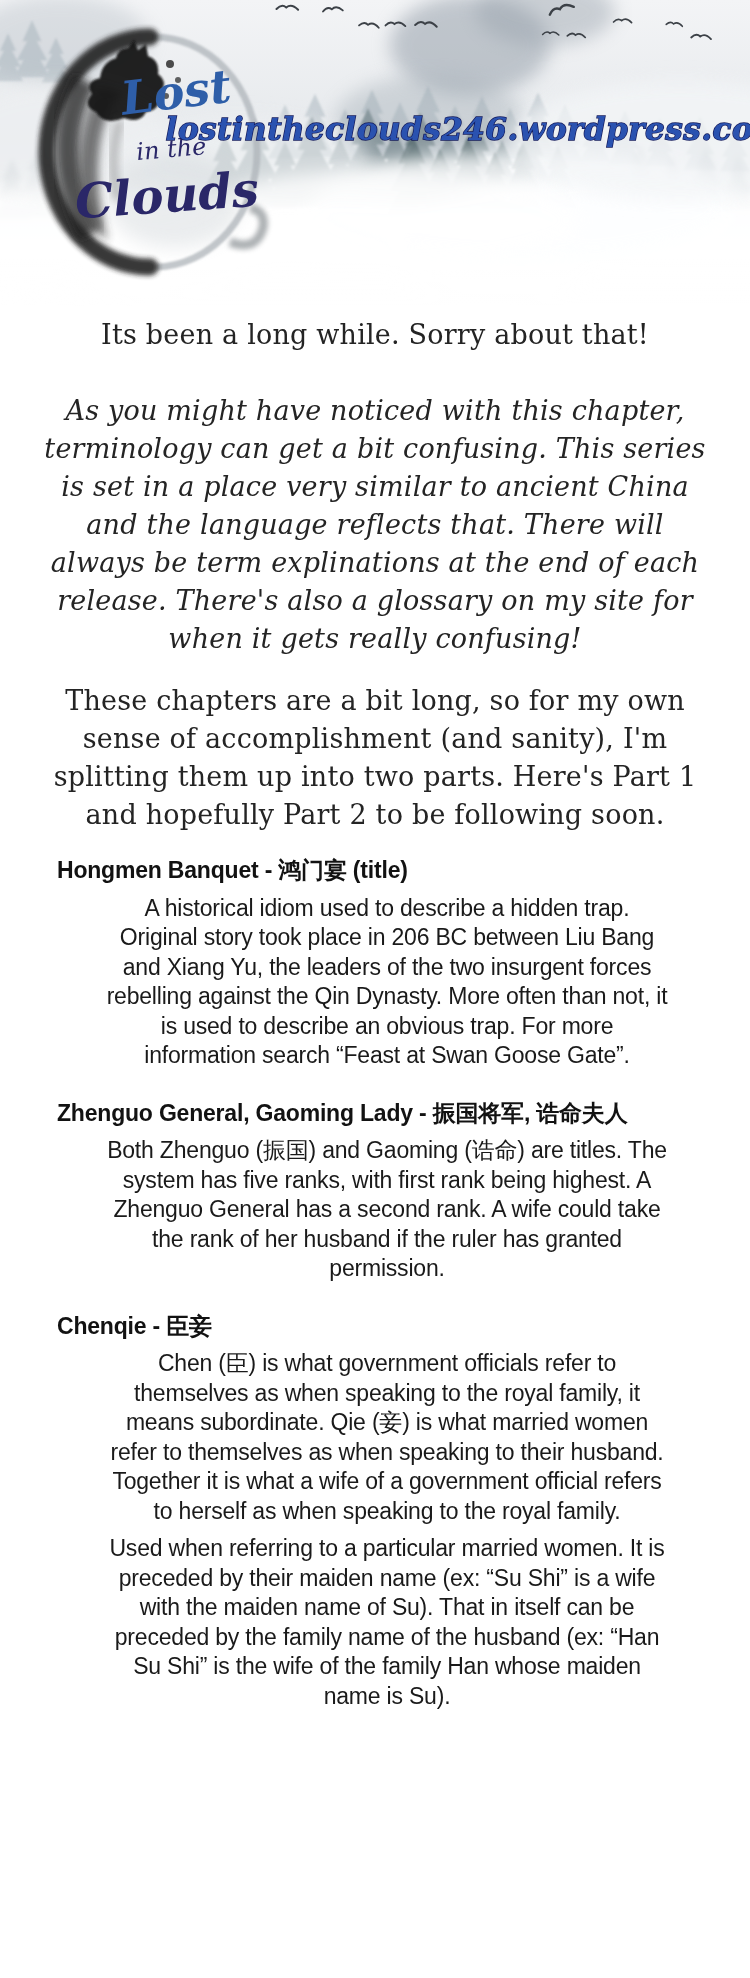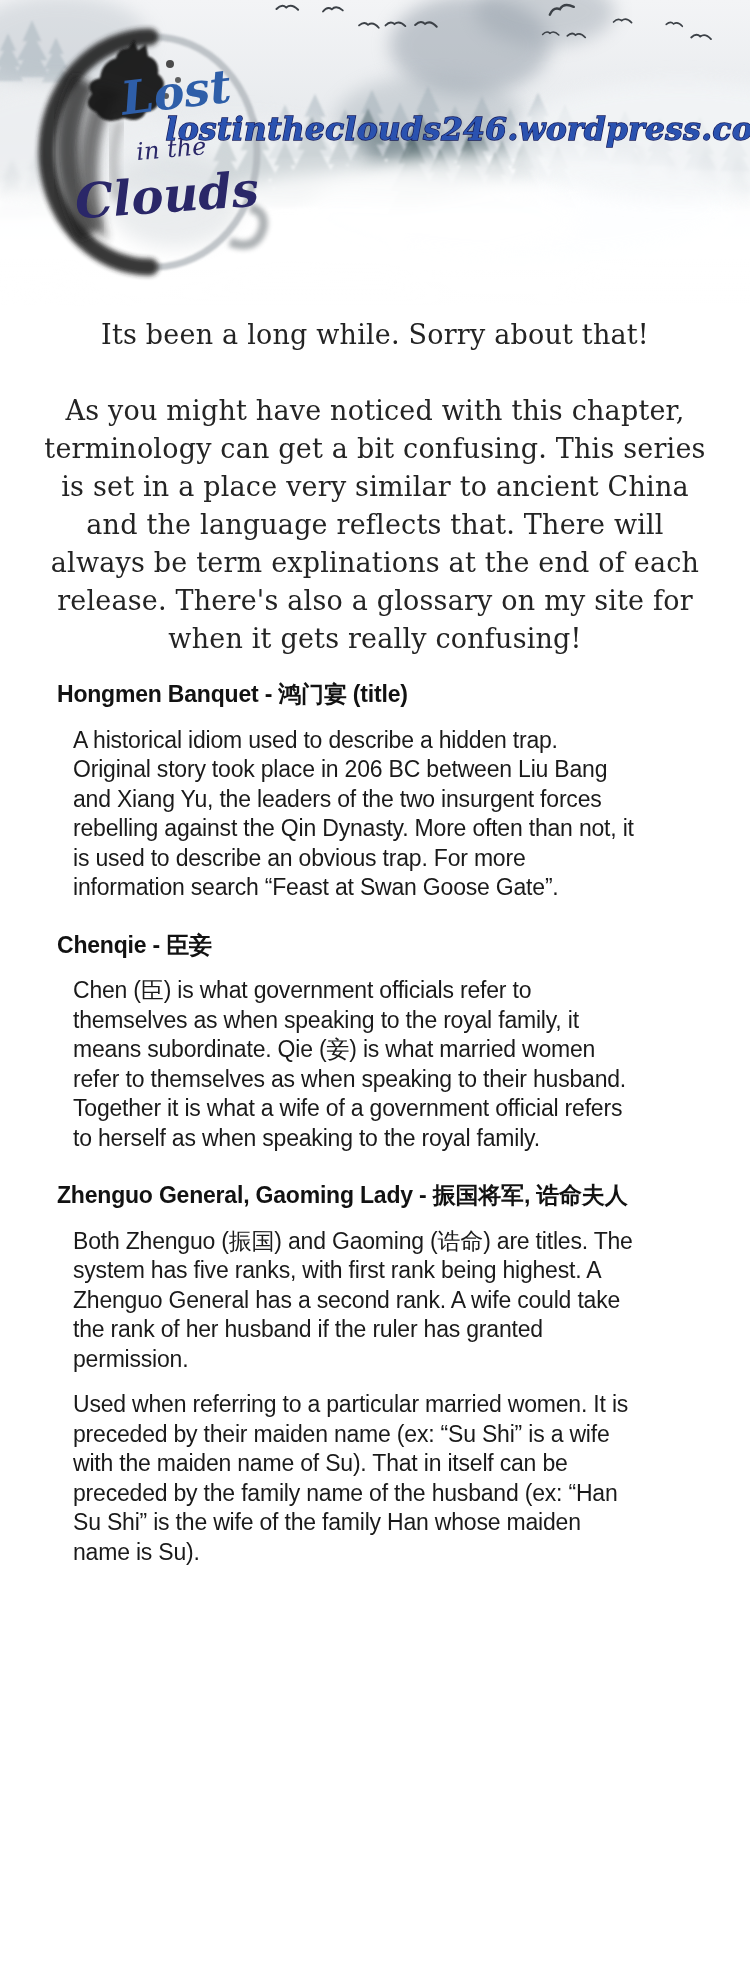--- a/index.html
+++ b/index.html
@@ -31,21 +31,21 @@
     margin: 0;
     font-family: "DejaVu Serif", serif;
     font-size: 27px;
     line-height: 38px;
     text-align: center;
     color: #242424;
     white-space: pre-line;
     letter-spacing: 0.2px;
   }
   .script-para.first { margin-top: 10px; }
-  .script-para.second { margin-top: 38px; }
+  .script-para.second { margin-top: 38px; font-style: italic; }
   .script-para.third { margin-top: 24px; }
 
   .terms-heading {
     margin: 63px 0 0 0;
     font-family: "Liberation Serif", serif;
     font-variant: small-caps;
     font-weight: 700;
     font-size: 37px;
     line-height: 38px;
     letter-spacing: 2px;
@@ -56,26 +56,27 @@
   .term-title {
     margin: 28px 0 0 0;
     font-size: 23px;
     line-height: 29.5px;
     font-weight: 700;
     color: #121212;
     letter-spacing: -0.2px;
   }
   .term-title.first { margin-top: 22px; }
   .term-body {
-    margin: 16px;
+    margin: 8px;
     font-size: 23px;
     line-height: 29.5px;
     color: #1a1a1a;
     white-space: pre-line;
     letter-spacing: -0.2px;
+    text-align: center;
   }
 </style>
 </head>
 <body>
 
 <div class="page">
 
   <svg class="banner" viewBox="0 0 750 306" xmlns="http://www.w3.org/2000/svg">
     <defs>
       <linearGradient id="sky" x1="0" y1="0" x2="0" y2="1">
@@ -220,50 +221,54 @@
 
 
   <p class="script-para first">Its been a long while. Sorry about that!</p>
   <p class="script-para second">As you might have noticed with this chapter,
 terminology can get a bit confusing. This series
 is set in a place very similar to ancient China
 and the language reflects that. There will
 always be term explinations at the end of each
 release. There's also a glossary on my site for
 when it gets really confusing!</p>
+  <p class="script-para third">These chapters are a bit long, so for my own
+sense of accomplishment (and sanity), I'm
+splitting them up into two parts. Here's Part 1
+and hopefully Part 2 to be following soon.</p>
 
 
   <div class="terms">
     <section>
       <h3 class="term-title first">Hongmen Banquet - 鸿门宴 (title)</h3>
       <p class="term-body">A historical idiom used to describe a hidden trap.
 Original story took place in 206 BC between Liu Bang
 and Xiang Yu, the leaders of the two insurgent forces
 rebelling against the Qin Dynasty. More often than not, it
 is used to describe an obvious trap. For more
 information search “Feast at Swan Goose Gate”.</p>
     </section>
     <section>
+      <h3 class="term-title">Zhenguo General, Gaoming Lady - 振国将军, 诰命夫人</h3>
+      <p class="term-body">Both Zhenguo (振国) and Gaoming (诰命) are titles. The
+system has five ranks, with first rank being highest. A
+Zhenguo General has a second rank. A wife could take
+the rank of her husband if the ruler has granted
+permission.</p>
+    </section>
+    <section>
       <h3 class="term-title">Chenqie - 臣妾</h3>
       <p class="term-body">Chen (臣) is what government officials refer to
 themselves as when speaking to the royal family, it
 means subordinate. Qie (妾) is what married women
 refer to themselves as when speaking to their husband.
 Together it is what a wife of a government official refers
 to herself as when speaking to the royal family.</p>
     </section>
     <section>
-      <h3 class="term-title">Zhenguo General, Gaoming Lady - 振国将军, 诰命夫人</h3>
-      <p class="term-body">Both Zhenguo (振国) and Gaoming (诰命) are titles. The
-system has five ranks, with first rank being highest. A
-Zhenguo General has a second rank. A wife could take
-the rank of her husband if the ruler has granted
-permission.</p>
-    </section>
-    <section>
       <p class="term-body">Used when referring to a particular married women. It is
 preceded by their maiden name (ex: “Su Shi” is a wife
 with the maiden name of Su). That in itself can be
 preceded by the family name of the husband (ex: “Han
 Su Shi” is the wife of the family Han whose maiden
 name is Su).</p>
     </section>
   </div>
 
 </div>

